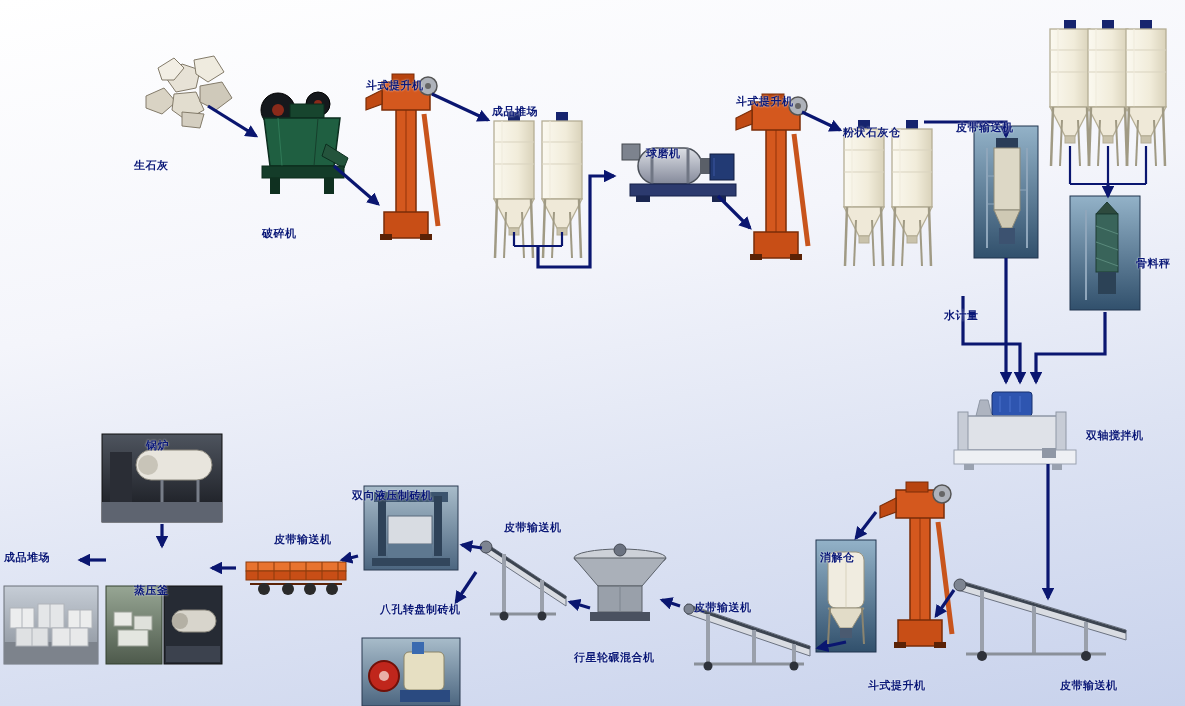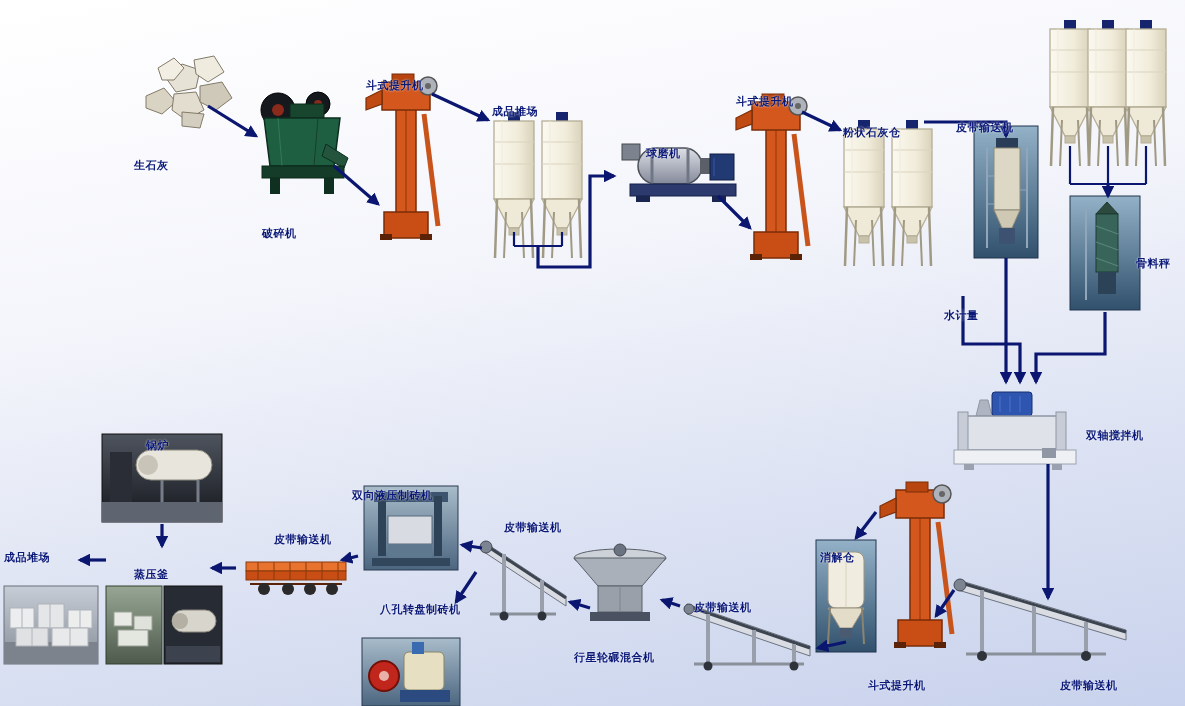--- a/index.html
+++ b/index.html
@@ -356,17 +356,17 @@
   <div class="lbl" style="left:1086px;top:400px">双轴搅拌机</div>
   <div class="lbl" style="left:1060px;top:650px">皮带输送机</div>
   <div class="lbl" style="left:868px;top:650px">斗式提升机</div>
   <div class="lbl" style="left:820px;top:522px">消解仓</div>
   <div class="lbl" style="left:694px;top:572px">皮带输送机</div>
   <div class="lbl" style="left:574px;top:622px">行星轮碾混合机</div>
   <div class="lbl" style="left:504px;top:492px">皮带输送机</div>
   <div class="lbl" style="left:380px;top:574px">八孔转盘制砖机</div>
   <div class="lbl" style="left:352px;top:460px">双向液压制砖机</div>
   <div class="lbl" style="left:274px;top:504px">皮带输送机</div>
-  <div class="lbl" style="left:134px;top:539px">蒸压釜</div>
+  <div class="lbl" style="left:134px;top:555px">蒸压釜</div>
   <div class="lbl" style="left:146px;top:410px">锅炉</div>
   <div class="lbl" style="left:4px;top:522px">成品堆场</div>
 
 </div>
 
 </body></html>

